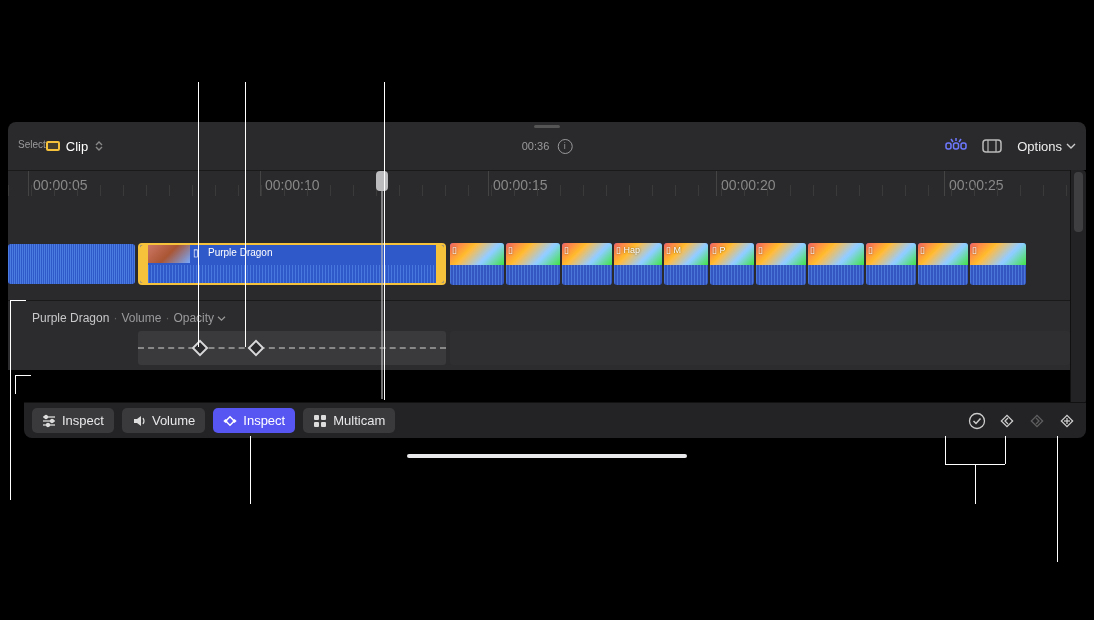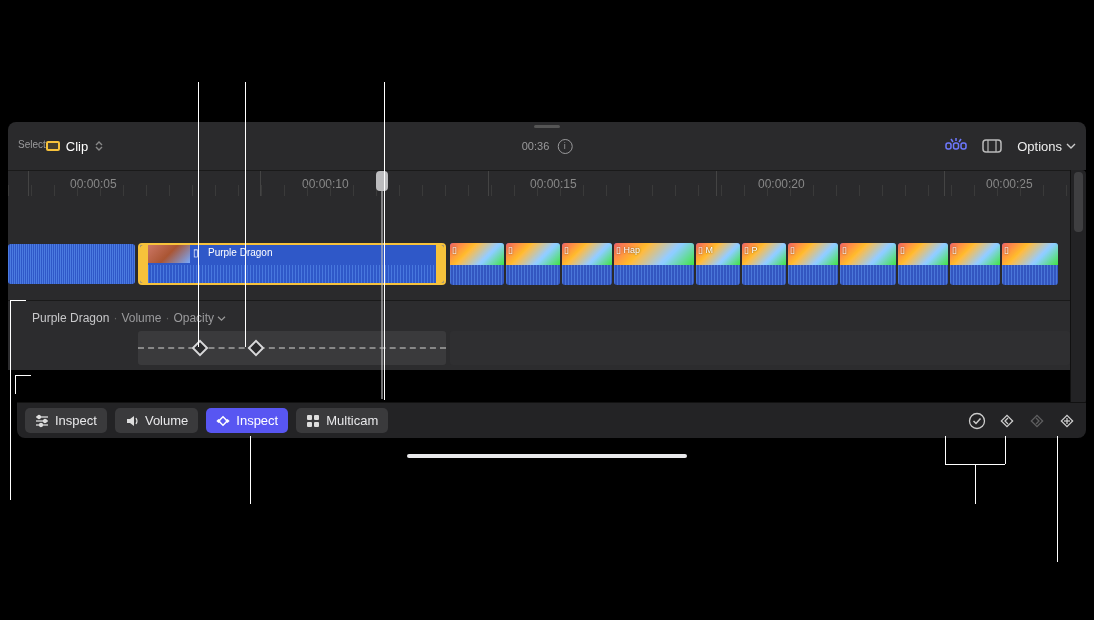--- a/index.html
+++ b/index.html
@@ -22,21 +22,21 @@
   .info-icon  { width: 15px; height: 15px; border: 1px solid #9a9a9c; border-radius: 50%; display: flex; align-items: center; justify-content: center; font-size: 9px; color: #9a9a9c; }
   .hdr-right { margin-left: auto; display: flex; align-items: center; gap: 14px; }
   .mag-icon svg { display: block; }
   .opt-btn { color: #eee; font-size: 13px; display: flex; align-items: center; gap: 4px; }
   .drag-handle { position: absolute; top: 3px; left: 50%; transform: translateX(-50%); width: 26px; height: 3px; border-radius: 2px; background: #555; }
 
   
   .ruler { position: absolute; left: 8px; right: 24px; top: 170px; height: 26px; background: #2a2a2c; border-top: 1px solid #1a1a1a; }
   .ruler-ticks { position: absolute; inset: 0; }
   .tick-major { position: absolute; top: 0; height: 26px; border-left: 1px solid #444; }
-  .tick-major span { position: absolute; top: 6px; left: 4px; font-size: 12px; color: #888; margin-left: 37px; }
+  .tick-major span { position: absolute; top: 6px; left: 4px; font-size: 14px; color: #888; }
   .tick-minor { position: absolute; top: 14px; height: 12px; border-left: 1px solid #3a3a3a; }
   .playhead { position: absolute; top: 171px; width: 12px; height: 20px; background: #bcbcbe; border-radius: 4px; z-index: 40; }
   .playhead::after { content: ""; position: absolute; left: 50%; top: 18px; transform: translateX(-50%); width: 2px; height: 210px; background: #bcbcbe; opacity: .6; }
 
   .right-scroll { position: absolute; right: 8px; top: 170px; bottom: 216px; width: 16px; background: #232325; border-left: 1px solid #111; border-radius: 0 4px 4px 0; }
   .right-scroll .thumb { position: absolute; left: 3px; right: 3px; top: 2px; height: 60px; background: #3f3f41; border-radius: 4px; }
 
   
   .track-area { position: absolute; left: 8px; right: 24px; top: 196px; height: 104px; background: #2a2a2c; }
   .audio-lead { position: absolute; left: 0; top: 48px; width: 127px; height: 40px; background: #2f58c8; border-radius: 3px; overflow: hidden; }
@@ -69,21 +69,21 @@
   .kf-bc .clip { color: #c8c8ca; }
   .kf-bc .sep { color: #666; }
   .kf-track { position: absolute; left: 130px; width: 308px; top: 30px; height: 34px;
     background: #3a3a3c; border-radius: 3px; }
   .kf-line { position: absolute; left: 0; right: 0; top: 50%; border-top: 2px dashed #888; transform: translateY(-1px); }
   .kf-after { position: absolute; left: 442px; right: 0; top: 30px; height: 34px; background: #2f2f31; border-radius: 3px; }
   .kf { position: absolute; top: 50%; width: 12px; height: 12px; transform: translate(-50%,-50%) rotate(45deg);
     border: 2px solid #d8d8da; background: #2a2a2c; }
 
   
-  .toolbar { position: absolute; left: 17px; right: 8px; top: 402px; height: 36px;
+  .toolbar { position: absolute; left: 24px; right: 8px; top: 402px; height: 36px;
     background: #232325; display: flex; align-items: center; padding: 0 8px; gap: 8px;
     border-bottom-left-radius: 8px; border-bottom-right-radius: 8px; border-top: 1px solid #111; }
   .tbtn { display: flex; align-items: center; gap: 6px; padding: 5px 10px; border-radius: 5px;
     background: #3a3a3c; color: #e8e8ea; font-size: 13px; }
   .tbtn.active { background: #5856f2; color: #fff; }
   .tbtn .ic { width: 14px; height: 14px; display: flex; align-items: center; justify-content: center; }
   .tb-spacer { margin-left: auto; }
   .nav-ic { width: 22px; height: 22px; display: flex; align-items: center; justify-content: center; color: #bdbdbf; }
   .nav-ic.dim { opacity: .35; }
 
@@ -238,21 +238,21 @@
         <div class="mini" style="width: 54px;">
           <div class="vid"></div>
           <span class="cam">▯</span>
           <div class="aw"></div>
         </div>
         <div class="mini" style="width: 50px;">
           <div class="vid"></div>
           <span class="cam">▯</span>
           <div class="aw"></div>
         </div>
-        <div class="mini" style="width: 80px;">
+        <div class="mini" style="width: 48px;">
           <div class="vid"></div>
           <span class="cam">▯ Hap</span>
           <div class="aw"></div>
         </div>
         <div class="mini" style="width: 44px;">
           <div class="vid"></div>
           <span class="cam">▯ M</span>
           <div class="aw"></div>
         </div>
         <div class="mini" style="width: 44px;">

